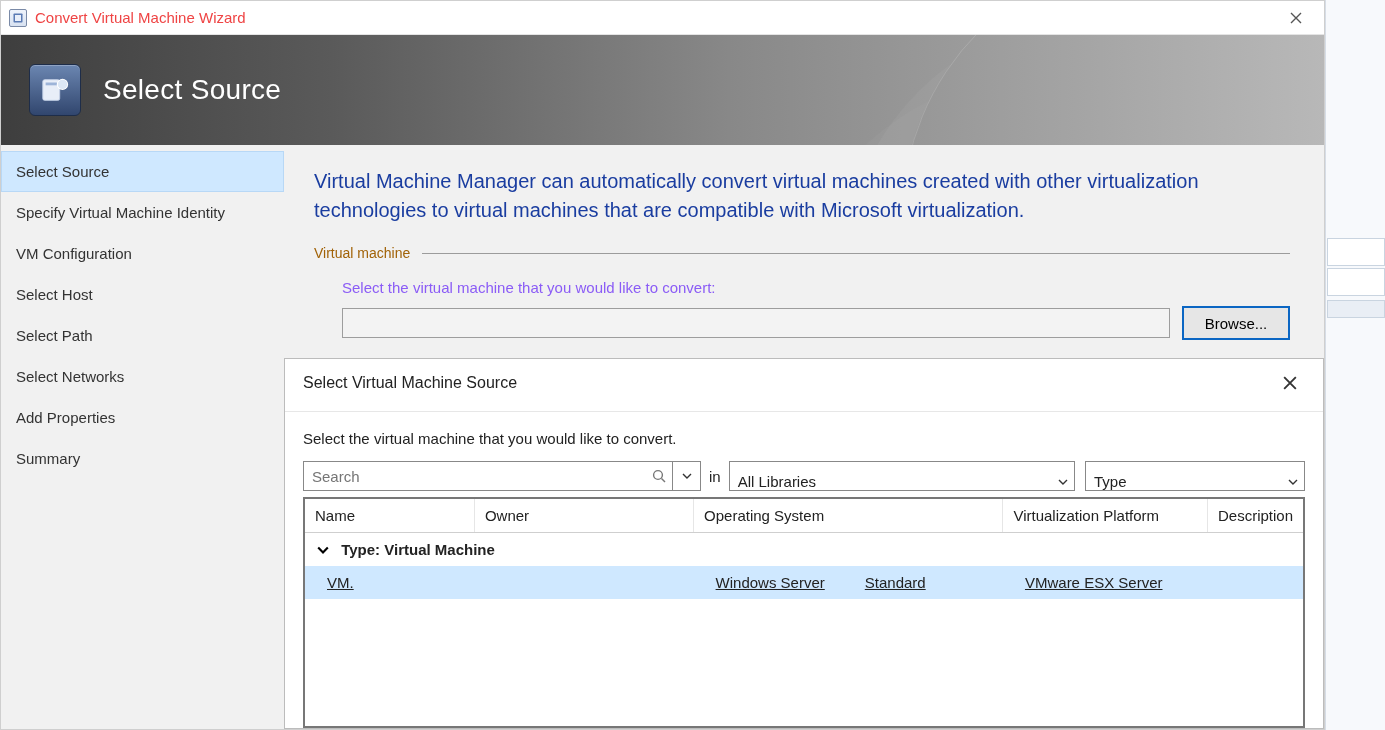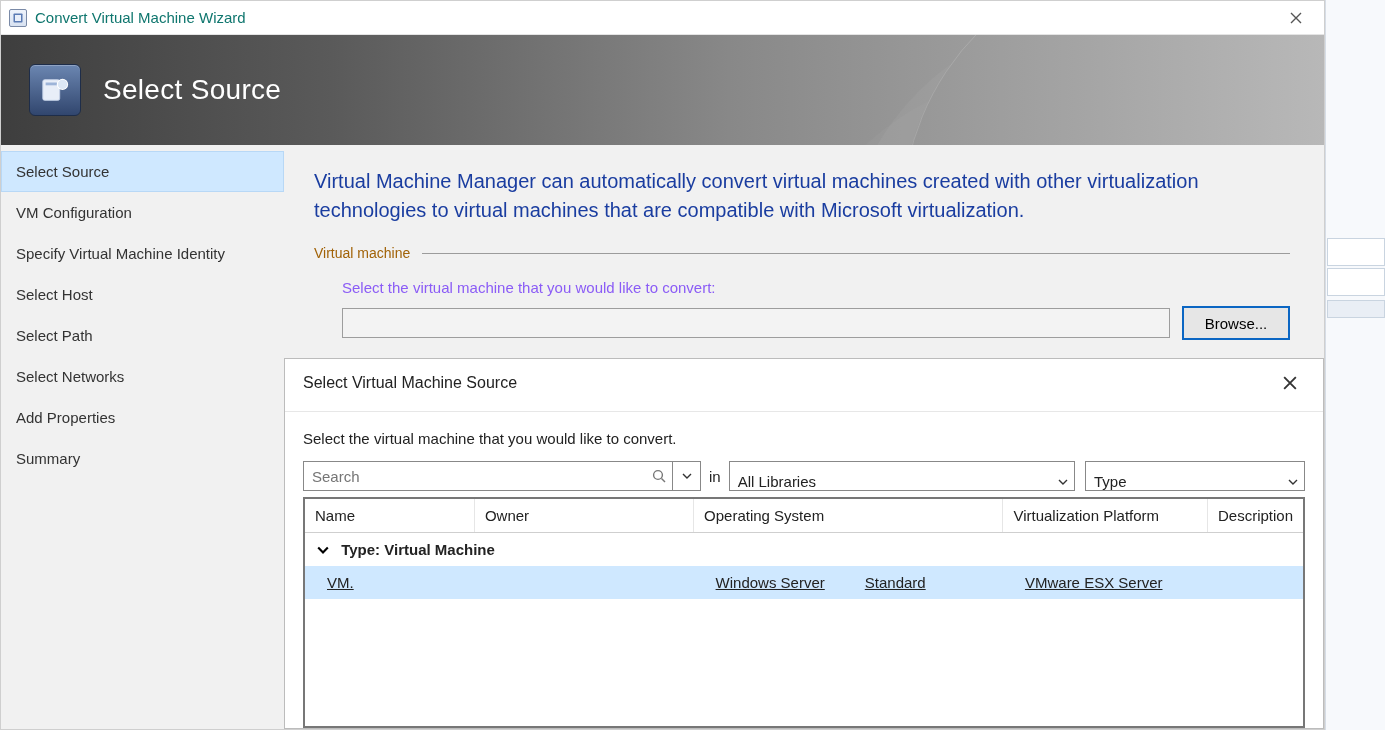--- a/index.html
+++ b/index.html
@@ -39,21 +39,21 @@
     width: 58px;
   }
   
   .titlebar {
     height: 34px;
     display: flex;
     align-items: center;
     background: #fff;
     border-bottom: 1px solid #e4e4e4;
     padding: 0 6px 0 8px;
-    color: #0f766e;
+    color: #ef4444;
     font-size: 15px;
   }
   .titlebar .app-icon {
     width: 18px; height: 18px;
     margin-right: 8px;
     border: 1px solid #7a8aa7;
     border-radius: 2px;
     background: linear-gradient(#eef3fb,#d8e2f1);
     display:flex;align-items:center;justify-content:center;
   }
@@ -344,22 +344,22 @@
           <circle cx="24" cy="10" r="6" fill="#ffffff"></circle>
           <circle cx="24" cy="10" r="5" fill="#dce7f5"></circle>
         </svg>
       </div>
       <h1>Select Source</h1>
     </div>
 
     <div class="body">
       <div class="sidebar">
         <div class="side-item active">Select Source</div>
+        <div class="side-item">Specify Virtual Machine Identity</div>
         <div class="side-item">VM Configuration</div>
-        <div class="side-item">Specify Virtual Machine Identity</div>
         <div class="side-item">Select Host</div>
         <div class="side-item">Select Path</div>
         <div class="side-item">Select Networks</div>
         <div class="side-item">Add Properties</div>
         <div class="side-item">Summary</div>
       </div>
 
       <div class="content">
         <div class="intro">
           <div class="intro-text">Virtual Machine Manager can automatically convert virtual machines created with other virtualization technologies to virtual machines that are compatible with Microsoft virtualization.</div>

